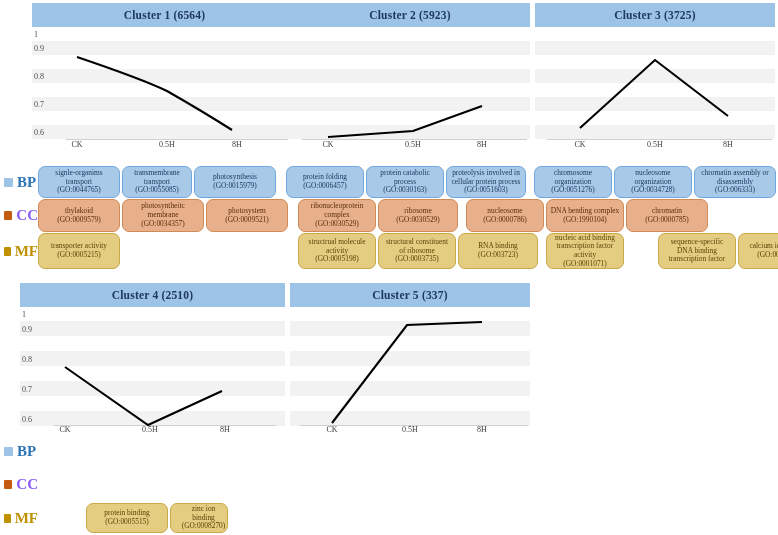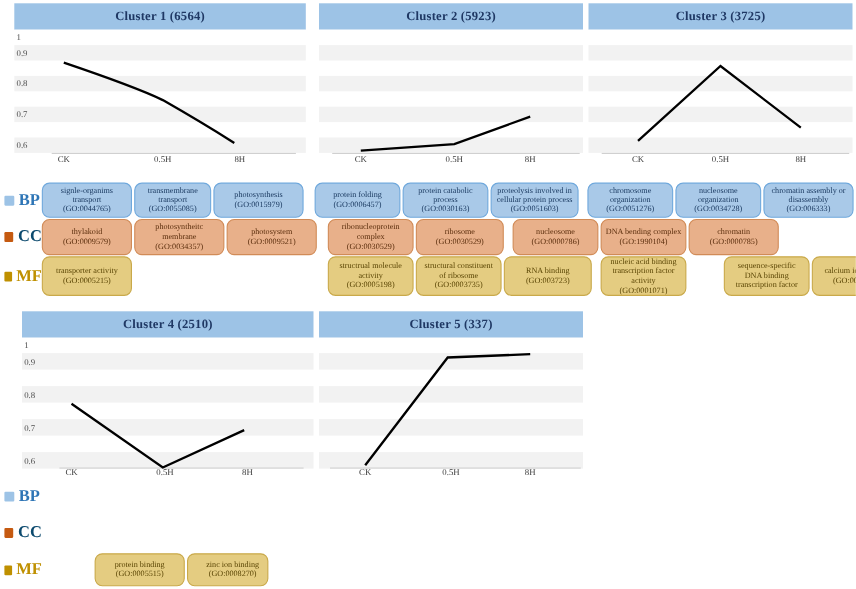--- a/index.html
+++ b/index.html
@@ -77,21 +77,21 @@
     display: inline-block;
     border-radius: 1px;
   }
   .cat-label {
     font-weight: bold;
     font-size: 15px;
     font-family: "Liberation Serif", serif;
     line-height: 1;
   }
   .cat-bp .cat-label { color: #2e75b6; }
-  .cat-cc .cat-label { color: #0c4a6e; }
+  .cat-cc .cat-label { color: #8b5cf6; }
   .cat-mf .cat-label { color: #bf9000; }
 
   .boxes { display: flex; gap: 2px; }
   .gobox {
     border-radius: 7px;
     display: flex;
     align-items: center;
     justify-content: center;
     text-align: center;
     font-size: 7.4px;
@@ -103,21 +103,21 @@
   }
   .gobox.bp { background: #a9c9e8; border: 1px solid #6fa8dc; color: #17365d; }
   .gobox.cc { background: #e8b08a; border: 1px solid #d18b57; color: #5a2d0c; }
   .gobox.mf { background: #e4cc81; border: 1px solid #c9a94a; color: #5a4504; }
 
   .go-term { display: block; }
 </style>
 </head>
 <body>
 
-<div class="chart-block" style="left:13px; top:3px; width:265px;">
+<div class="chart-block" style="left:32px; top:3px; width:265px;">
   <div class="chart-title">Cluster 1 (6564)</div>
   <div class="plot" style="height:123px;">
     <div class="bands">
       <div class="stripe" style="top:14px;height:14px;"></div>
       <div class="stripe" style="top:42px;height:14px;"></div>
       <div class="stripe" style="top:70px;height:14px;"></div>
       <div class="stripe" style="top:98px;height:14px;"></div>
     </div>
     <div class="axis-label ylab" style="top:7px;">1</div>
     <div class="axis-label ylab" style="top:21px;">0.9</div>
@@ -413,20 +413,20 @@
     <span class="swatch" style="background:#bf9000;"></span>
     <span class="cat-label">MF</span>
   </div>
   <div class="boxes">
     <div class="gobox mf" style="width:82px;height:30px;margin-left:48px;">
       <span>
           <span class="go-term">protein binding</span>
           <span class="go-term">(GO:0005515)</span>
         </span>
     </div>
-    <div class="gobox mf" style="width:74px;height:30px;padding-left:12px;">
+    <div class="gobox mf" style="width:58px;height:30px;padding-left:12px;">
       <span>
           <span class="go-term">zinc ion binding</span>
           <span class="go-term">(GO:0008270)</span>
         </span>
     </div>
   </div>
 </div>
 
 </body></html>

